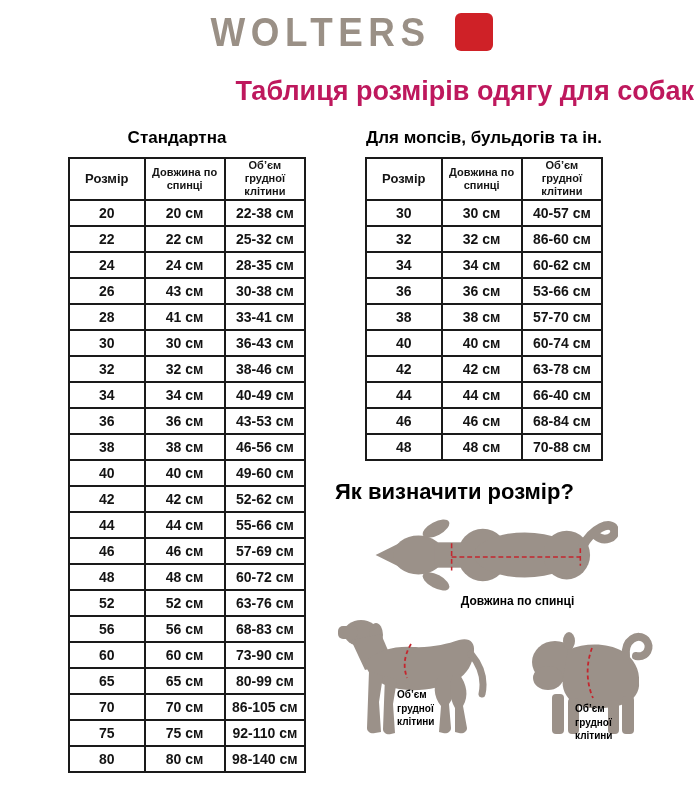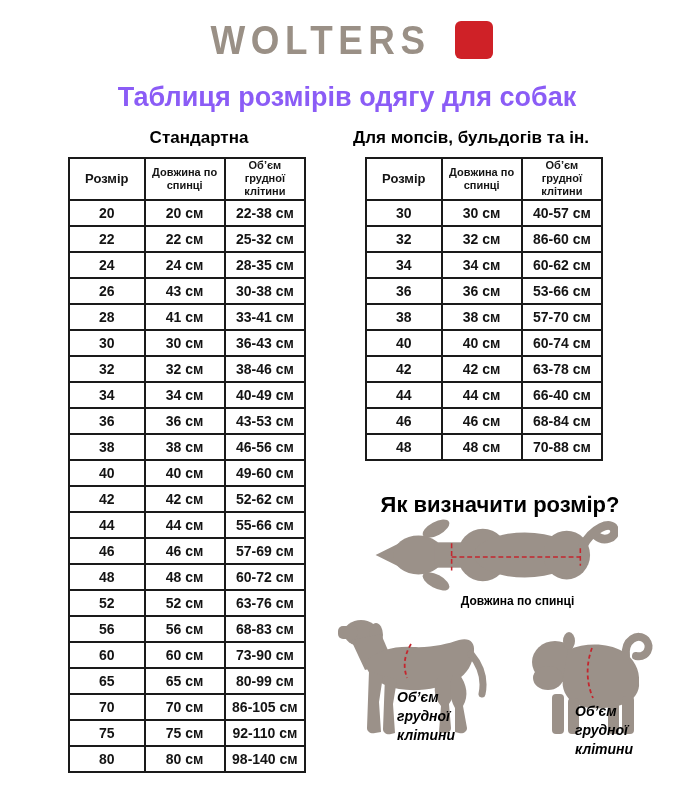--- a/index.html
+++ b/index.html
@@ -1,54 +1,54 @@
 <!DOCTYPE html>
 <html><head>
 <meta charset="utf-8">
 <style>
   html,body{margin:0;padding:0;}
   body{
     width:694px;height:800px;position:relative;background:#ffffff;
     font-family:"Liberation Sans",sans-serif;color:#111;overflow:hidden;
   }
   
-  .logo-row{position:absolute;top:16px;left:0;width:100%;height:48px;
+  .logo-row{position:absolute;top:8px;left:0;width:100%;height:48px;
     display:flex;align-items:center;justify-content:center;gap:14px;}
   .logo-text{font-size:40px;font-weight:bold;letter-spacing:6px;color:#9a9086;
     transform:scaleX(.92);transform-origin:center;}
   .logo-mark{width:38px;height:38px;background:#cf2127;border-radius:6px;}
-  .page-title{position:absolute;top:82px;left:0;width:100%;text-align:center;
-    font-size:27px;font-weight:bold;color:#8b5cf6;}
+  .page-title{position:absolute;top:76px;left:0;width:100%;text-align:right;
+    font-size:27px;font-weight:bold;color:#be185d;}
   
   .tbl-caption{position:absolute;text-align:center;font-size:17px;font-weight:bold;color:#000;}
-  .cap-left{left:70px;top:128px;width:258px;}
-  .cap-right{left:342px;top:128px;width:258px;}
+  .cap-left{left:48px;top:128px;width:258px;}
+  .cap-right{left:355px;top:128px;width:258px;}
   table.sizes{position:absolute;border-collapse:collapse;table-layout:fixed;
     background:#fff;}
   .tbl-left{left:68px;top:157px;width:238px;}
   .tbl-right{left:365px;top:157px;width:238px;}
   table.sizes th,table.sizes td{
     border:2px solid #1a1a1a;text-align:center;vertical-align:middle;
     font-weight:bold;color:#141414;padding:0 2px;}
   table.sizes th{font-size:11px;height:33px;line-height:1.2;}
   table.sizes th:first-child{font-size:13px;}
   table.sizes td{font-size:14px;height:24px;line-height:24px;}
   table.sizes col.c1{width:32%;} table.sizes col.c2{width:34%;} table.sizes col.c3{width:34%;}
   
   .guide{position:absolute;left:335px;top:476px;width:359px;height:324px;}
-  .guide-heading{position:absolute;top:16px;left:0;width:330px;text-align:center;
+  .guide-heading{position:absolute;top:3px;left:0;width:330px;text-align:left;
     font-size:22px;font-weight:bold;color:#000;}
   .svg-abs{position:absolute;}
   .topview{left:38px;top:40px;width:245px;height:78px;}
   .sidedog{left:0;top:140px;width:152px;height:121px;}
   .bulldog{left:193px;top:152px;width:127px;height:109px;}
   .backlength-label{position:absolute;left:60px;top:118px;width:245px;
     text-align:center;font-size:12px;font-weight:bold;color:#000;}
-  .chest-label{position:absolute;font-size:14px;font-weight:bold;color:#000;
-    line-height:1.35;z-index:3;font-style:italic;}
+  .chest-label{position:absolute;font-size:10px;font-weight:bold;color:#000;
+    line-height:1.35;z-index:3;}
   .chest-label span{display:block;}
   .chest-1{left:62px;top:212px;}
   .chest-2{left:240px;top:226px;}
 </style>
 </head>
 <body>
 
 <div class="logo-row">
   <span class="logo-text">WOLTERS</span>
   <span class="logo-mark"></span>

